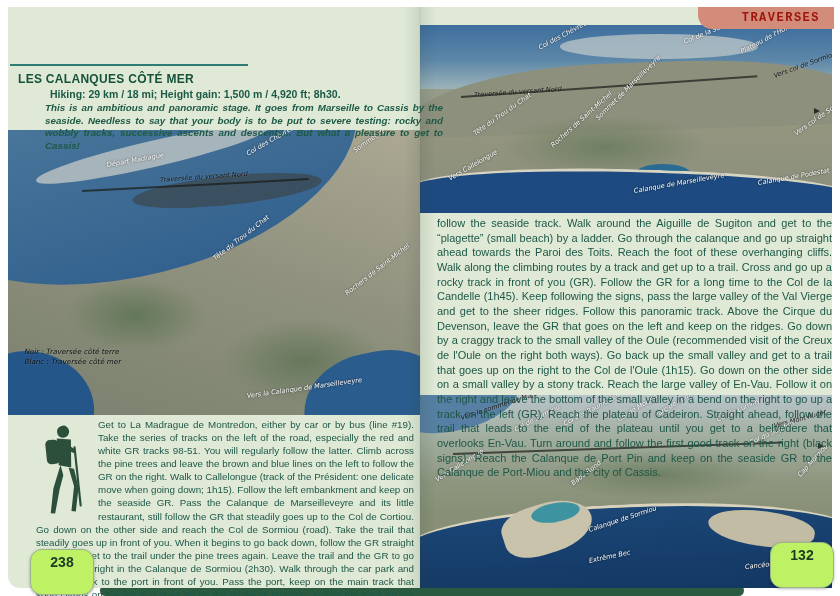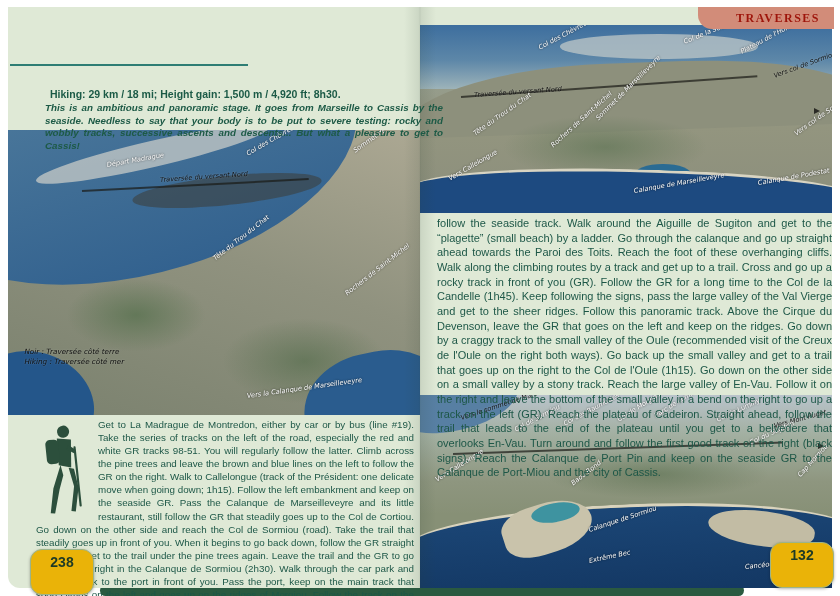--- a/index.html
+++ b/index.html
@@ -4,21 +4,21 @@
 <style>
   html,body{margin:0;padding:0;}
   body{width:840px;height:596px;background:#ffffff;font-family:"Liberation Sans",sans-serif;position:relative;overflow:hidden;}
   .spread{position:absolute;left:0;top:0;width:840px;height:596px;}
   .spine-band{position:absolute;left:100px;right:96px;bottom:0;height:11px;background:#2a5a40;border-radius:6px;}
   .pages{position:absolute;left:8px;top:7px;width:824px;height:581px;background:#dfe9d6;border-radius:0 0 12px 12px;z-index:1;}
   .gutter{position:absolute;left:404px;top:7px;width:32px;height:581px;z-index:2;pointer-events:none;
     background:linear-gradient(90deg,rgba(0,0,0,0) 0%,rgba(40,60,45,.10) 45%,rgba(40,60,45,.16) 50%,rgba(40,60,45,.10) 55%,rgba(0,0,0,0) 100%);}
   .banner{position:absolute;left:698px;top:7px;right:6px;height:22px;background:#d28c79;border-radius:0 0 0 14px;z-index:4;
     display:flex;align-items:center;justify-content:flex-end;padding-right:14px;box-sizing:border-box;}
-  .banner span{font-family:Liberation Serif, serif;font-weight:bold;font-size:12px;letter-spacing:1.5px;color:#9e150b;}
+  .banner span{font-family:Liberation Mono, monospace;font-weight:bold;font-size:12px;letter-spacing:1.5px;color:#9e150b;}
   .page-title{position:absolute;left:18px;top:22px;z-index:3;font-family:"DejaVu Serif",serif;font-weight:bold;
     font-size:31px;color:#1a5f68;letter-spacing:-.5px;text-shadow:2px 2px 0 rgba(150,185,165,.55);}
   .title-rule{position:absolute;left:10px;top:64px;width:238px;height:2px;background:#2e7d74;z-index:3;}
   .section-heading{position:absolute;left:18px;top:72px;z-index:3;font-size:12px;font-weight:bold;color:#14523a;letter-spacing:.3px;}
   .stats-line{position:absolute;left:18px;top:88px;z-index:3;font-size:10.5px;font-weight:bold;color:#1b5a46;padding-left:32px;}
   .intro{position:absolute;left:18px;top:102px;width:398px;z-index:3;font-size:9.8px;font-style:italic;font-weight:bold;
     color:#1d5a46;line-height:1.28;text-align:justify;margin-left:27px;}
   .photo{position:absolute;overflow:hidden;z-index:2;background:#8f9181;}
   .photo1{left:8px;top:130px;width:412px;height:285px;background:linear-gradient(200deg,#aca893 0%,#90927f 45%,#7a816e 100%);}
   .photo2{left:420px;top:25px;width:412px;height:188px;background:linear-gradient(180deg,#9aa89f 0%,#93957f 55%,#8b8e7c 100%);}
@@ -55,53 +55,54 @@
   .lk{color:#101010;text-shadow:0 0 2px rgba(255,255,255,.35);}
   .route-line{position:absolute;height:1.5px;background:rgba(25,25,22,.7);z-index:4;transform-origin:left center;}
   .route-arrow{position:absolute;width:0;height:0;border-top:3px solid transparent;border-bottom:3px solid transparent;
     border-left:6px solid rgba(25,25,22,.85);z-index:4;}
   .photo-caption{position:absolute;left:4%;top:76%;z-index:5;font-family:"DejaVu Sans",sans-serif;font-style:italic;
     font-size:7.2px;color:#0d0d0d;line-height:1.5;text-shadow:0 0 2px rgba(255,255,255,.3);}
   
   .left-body{position:absolute;left:36px;top:418px;width:378px;z-index:3;font-size:9.8px;color:#1d5747;line-height:1.335;text-align:justify;}
   .hiker{float:left;width:52px;height:98px;margin:4px 10px 2px 0;}
   .right-body{position:absolute;left:437px;top:216px;width:395px;z-index:3;font-size:11px;color:#1d5747;line-height:1.335;text-align:justify;}
-  .page-badge{position:absolute;width:64px;height:46px;background:#eab308;border:1px solid #9cb489;border-radius:12px;
+  .page-badge{position:absolute;width:64px;height:46px;background:#bef264;border:1px solid #9cb489;border-radius:12px;
     z-index:6;display:flex;justify-content:center;box-shadow:0 1px 3px rgba(0,0,0,.3);
     font-weight:bold;font-size:14px;color:#1d3a26;padding-top:4px;box-sizing:border-box;}
   .badge-left{left:30px;top:549px;}
   .badge-right{left:770px;top:542px;}
 </style>
 </head>
 <body>
 
 <div class="spread">
   <div class="spine-band"></div>
   <div class="pages"></div>
 
   <div class="banner">
     <span>TRAVERSES</span>
   </div>
 
   <div class="title-rule"></div>
+  <div class="section-heading">LES CALANQUES CÔTÉ MER</div>
   <div class="stats-line">Hiking: 29 km / 18 mi; Height gain: 1,500 m / 4,920 ft; 8h30.</div>
   <div class="intro">This is an ambitious and panoramic stage. It goes from Marseille to Cassis by the seaside. Needless to say that your body is to be put to severe testing: rocky and wobbly tracks, successive ascents and descents... But what a pleasure to get to Cassis!</div>
 
   <div class="photo photo1">
     <div class="deco p1-sea"></div>
     <div class="deco p1-city"></div>
     <div class="deco p1-crag"></div>
     <div class="deco p1-scrub1"></div>
     <div class="deco p1-scrub2"></div>
     <div class="deco p1-cove-bl"></div>
     <div class="deco p1-cove-br"></div>
     <div class="route-line" style="left:18%;top:21%;width:55%;transform:rotate(-3deg);"></div>
     <div class="photo-caption">
       <div>Noir : Traversée côté terre</div>
-      <div>Hiking : Traversée côté mer</div>
+      <div>Blanc : Traversée côté mer</div>
     </div>
   <span class="ph-label lw" style="left: 24%; top: 11%; transform: rotate(-10deg);">Départ Madrague</span>
       <span class="ph-label lw" style="left: 58%; top: 7%; transform: rotate(-30deg);">Col des Chèvres</span>
       <span class="ph-label lw" style="left: 84%; top: 6%; transform: rotate(-35deg);">Sommet de Marseilleveyre</span>
       <span class="ph-label lk" style="left: 37%; top: 16%; transform: rotate(-4deg);">Traversée du versant Nord</span>
       <span class="ph-label lw" style="left: 50%; top: 44%; transform: rotate(-38deg);">Tête du Trou du Chat</span>
       <span class="ph-label lw" style="left: 82%; top: 56%; transform: rotate(-38deg);">Rochers de Saint-Michel</span>
       <span class="ph-label lw" style="left: 58%; top: 92%; transform: rotate(-8deg);">Vers la Calanque de Marseilleveyre</span>
     </div>
 

